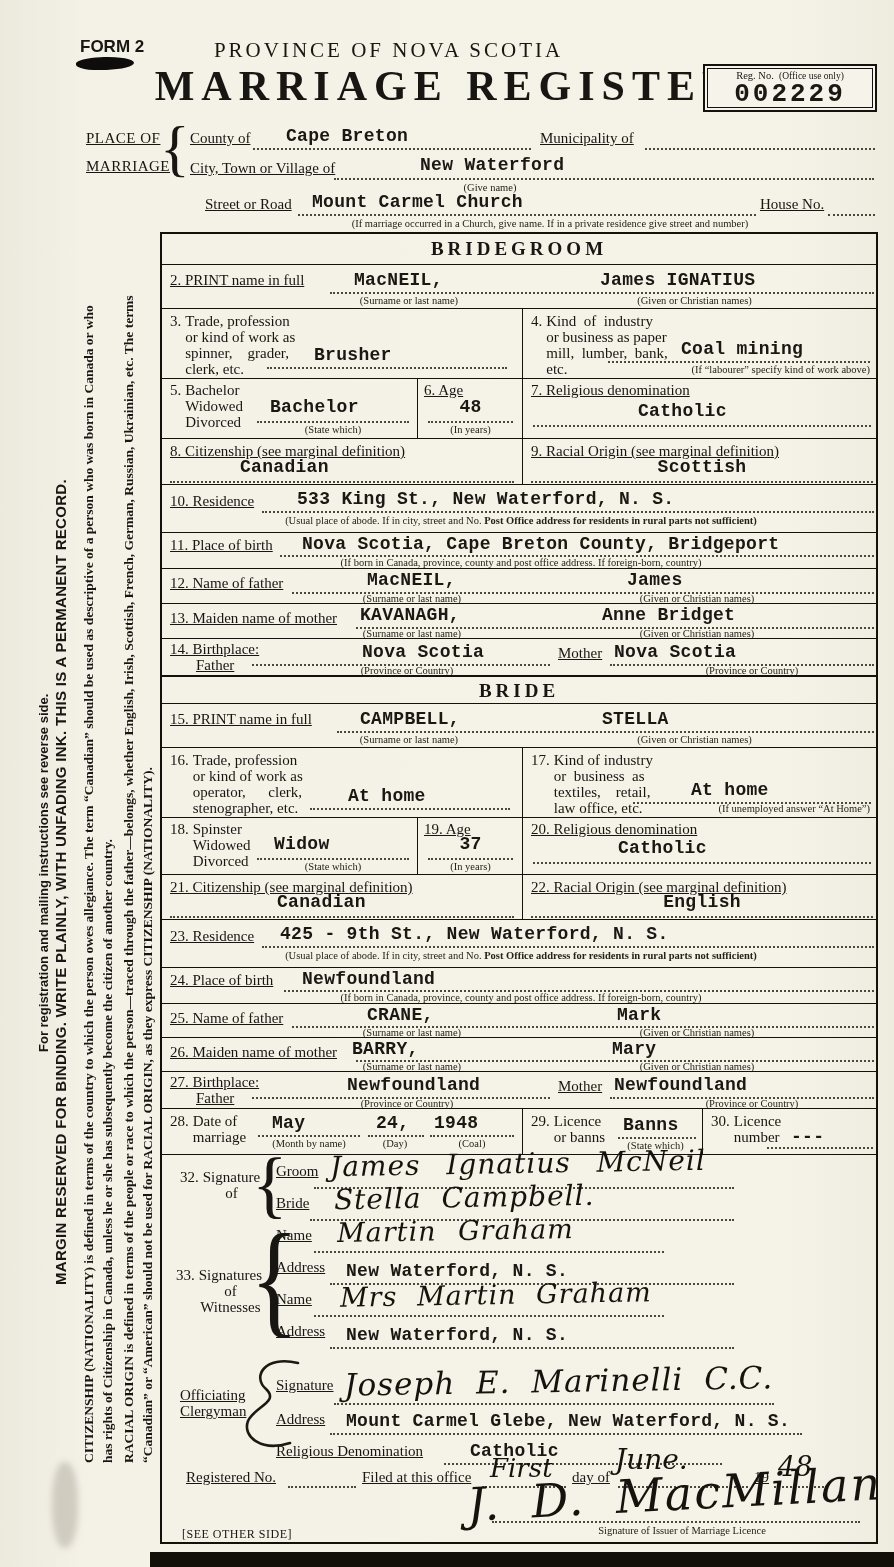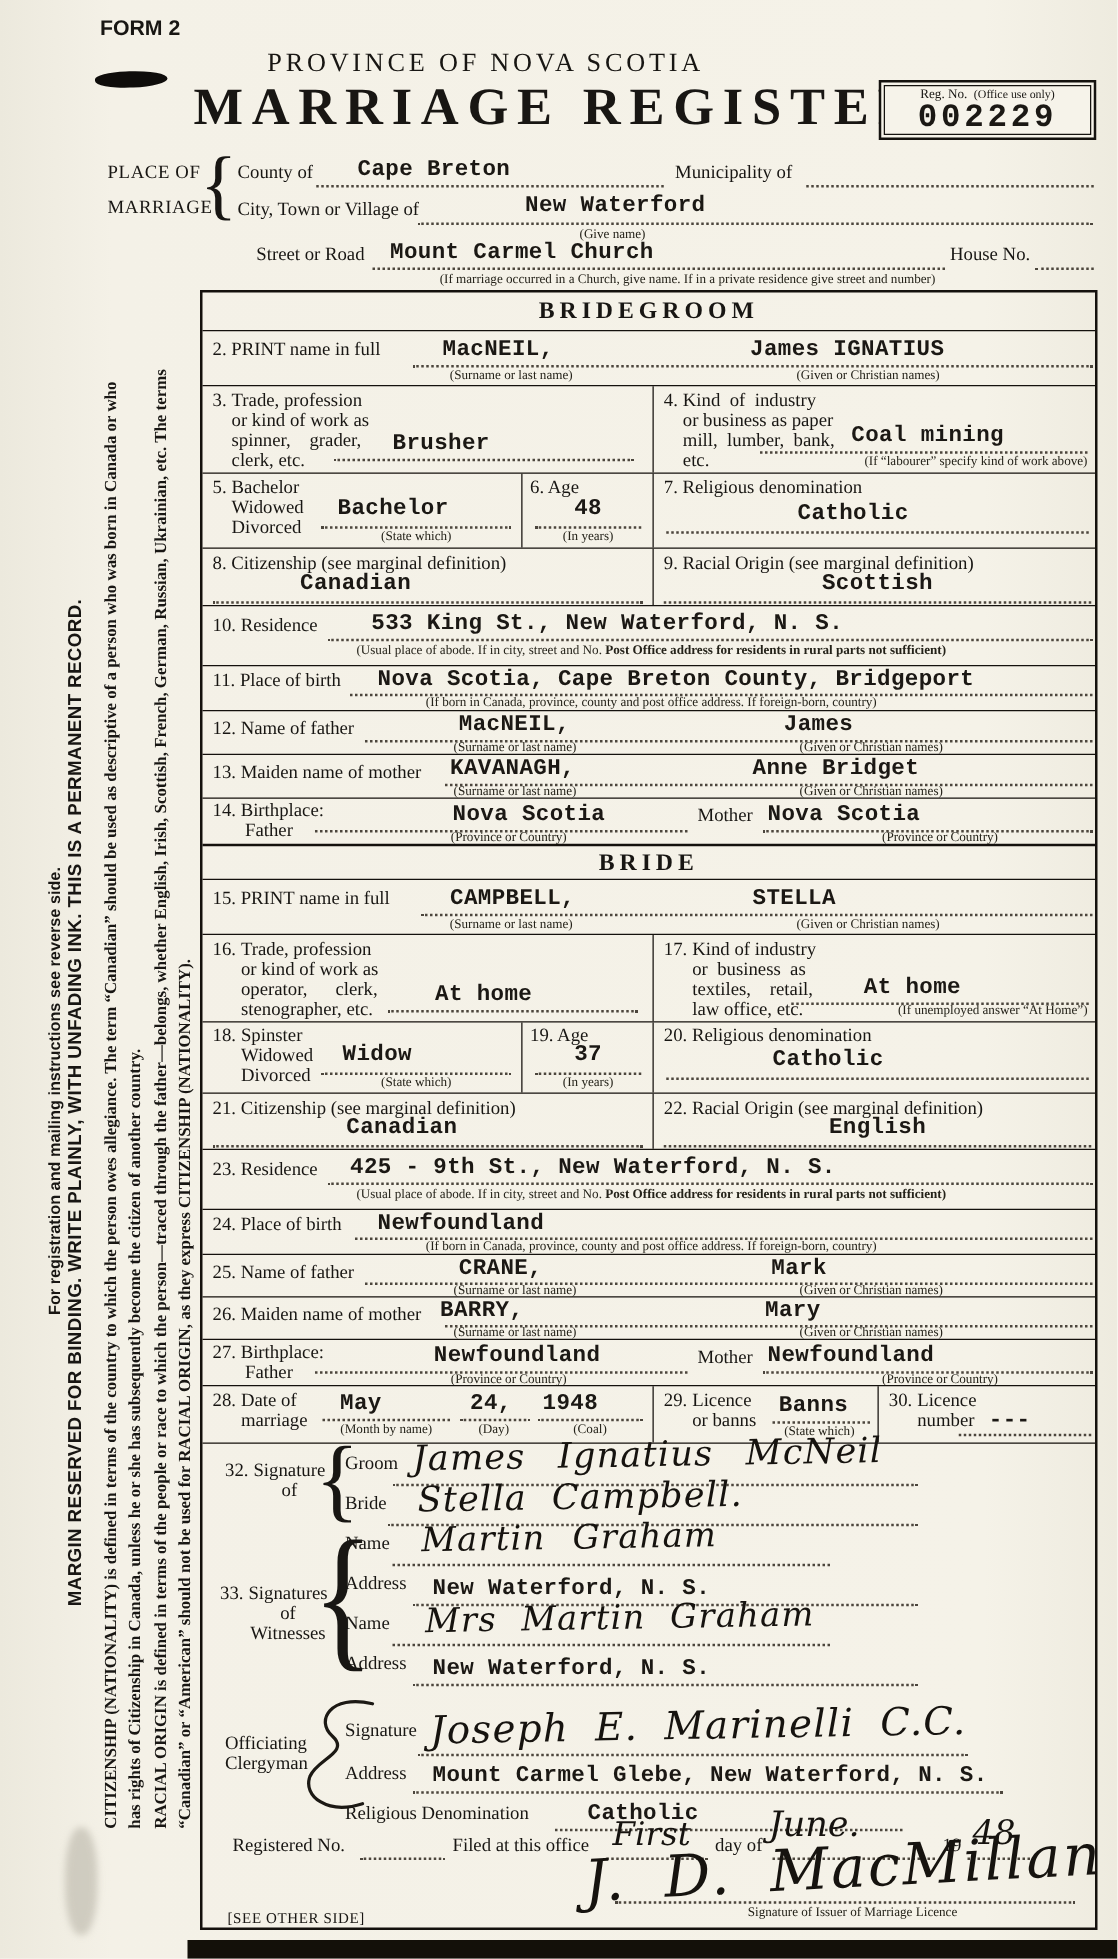--- a/index.html
+++ b/index.html
@@ -5,40 +5,40 @@
   * { box-sizing: border-box; margin: 0; padding: 0; }
   html, body { width: 894px; height: 1567px; }
   body {
     position: relative;
     background: linear-gradient(90deg, #ece9dd, #f4f1e7 10%, #f5f2e8 88%, #eeebdf);
     font-family: "Liberation Serif", serif;
     color: #181613;
     overflow: hidden;
   }
   .a { position: absolute; }
-  .lbl { font-size: 15px; line-height: 16px; white-space: nowrap; }
+  .lbl { font-size: 15px; line-height: 16px; white-space: nowrap; text-decoration: underline; }
   .note { font-size: 10.5px; line-height: 11.5px; color: #242219; white-space: nowrap; }
   .center { text-align: center; }
   .tw { font-family: "Liberation Mono", "DejaVu Sans Mono", monospace; font-weight: 700;
         font-size: 18px; line-height: 20px; letter-spacing: 0.3px; white-space: nowrap; color: #1b1814; }
   .hw { font-family: "DejaVu Serif", serif; font-style: italic; color: #16130f; white-space: nowrap; }
   .dotline { position: absolute; height: 0; border-bottom: 2px dotted #4c463d; }
   .stack { white-space: pre-wrap; }
   .numlbl { display: flex; gap: 4px; font-size: 15px; line-height: 16px; }
   .stack-c { text-align: center; }
 
   
   .vnote { position: absolute; transform-origin: 0 0; transform: rotate(-90deg); font-weight: bold; }
   .v-reg { left: 36px; top: 1052px; width: 430px; font-family: "Liberation Sans", sans-serif; font-size: 13px; white-space: nowrap; }
   .v-bind { left: 52px; top: 1285px; width: 880px; font-family: "Liberation Sans", sans-serif; font-size: 15px; letter-spacing: 0.3px; white-space: nowrap; }
   .v-cit { left: 79px; top: 1463px; width: 1168px; font-size: 13.5px; line-height: 19px; }
   .v-rac { left: 119px; top: 1463px; width: 1168px; font-size: 13.5px; line-height: 19px; }
 
   
-  .form-no { font-family: "Liberation Sans", sans-serif; font-weight: bold; font-size: 17px; }
+  .form-no { font-family: "Liberation Sans", sans-serif; font-weight: bold; font-size: 17px; margin-top: 24px; }
   .province { width: 777px; text-align: center; font-size: 21px; letter-spacing: 3px; }
   .doc-title { width: 894px; text-align: center; font-weight: bold; font-size: 42px; letter-spacing: 7px; }
   .regbox { border: 2px solid #14120f; padding: 2px; background: #f6f3ea; }
   .regbox-inner { border: 1px solid #14120f; height: 100%; text-align: center; padding-top: 1px; }
   .reg-label { font-size: 10.5px; white-space: nowrap; }
   .reg-sub { font-size: 9.5px; text-align: right; }
   .reg-number { font-size: 26px; line-height: 27px; letter-spacing: 3px; }
 
   .brace::before { content: "{"; }
   .brace { font-family: "Liberation Serif", serif; font-weight: 400; line-height: 1; transform-origin: 0 0; }

